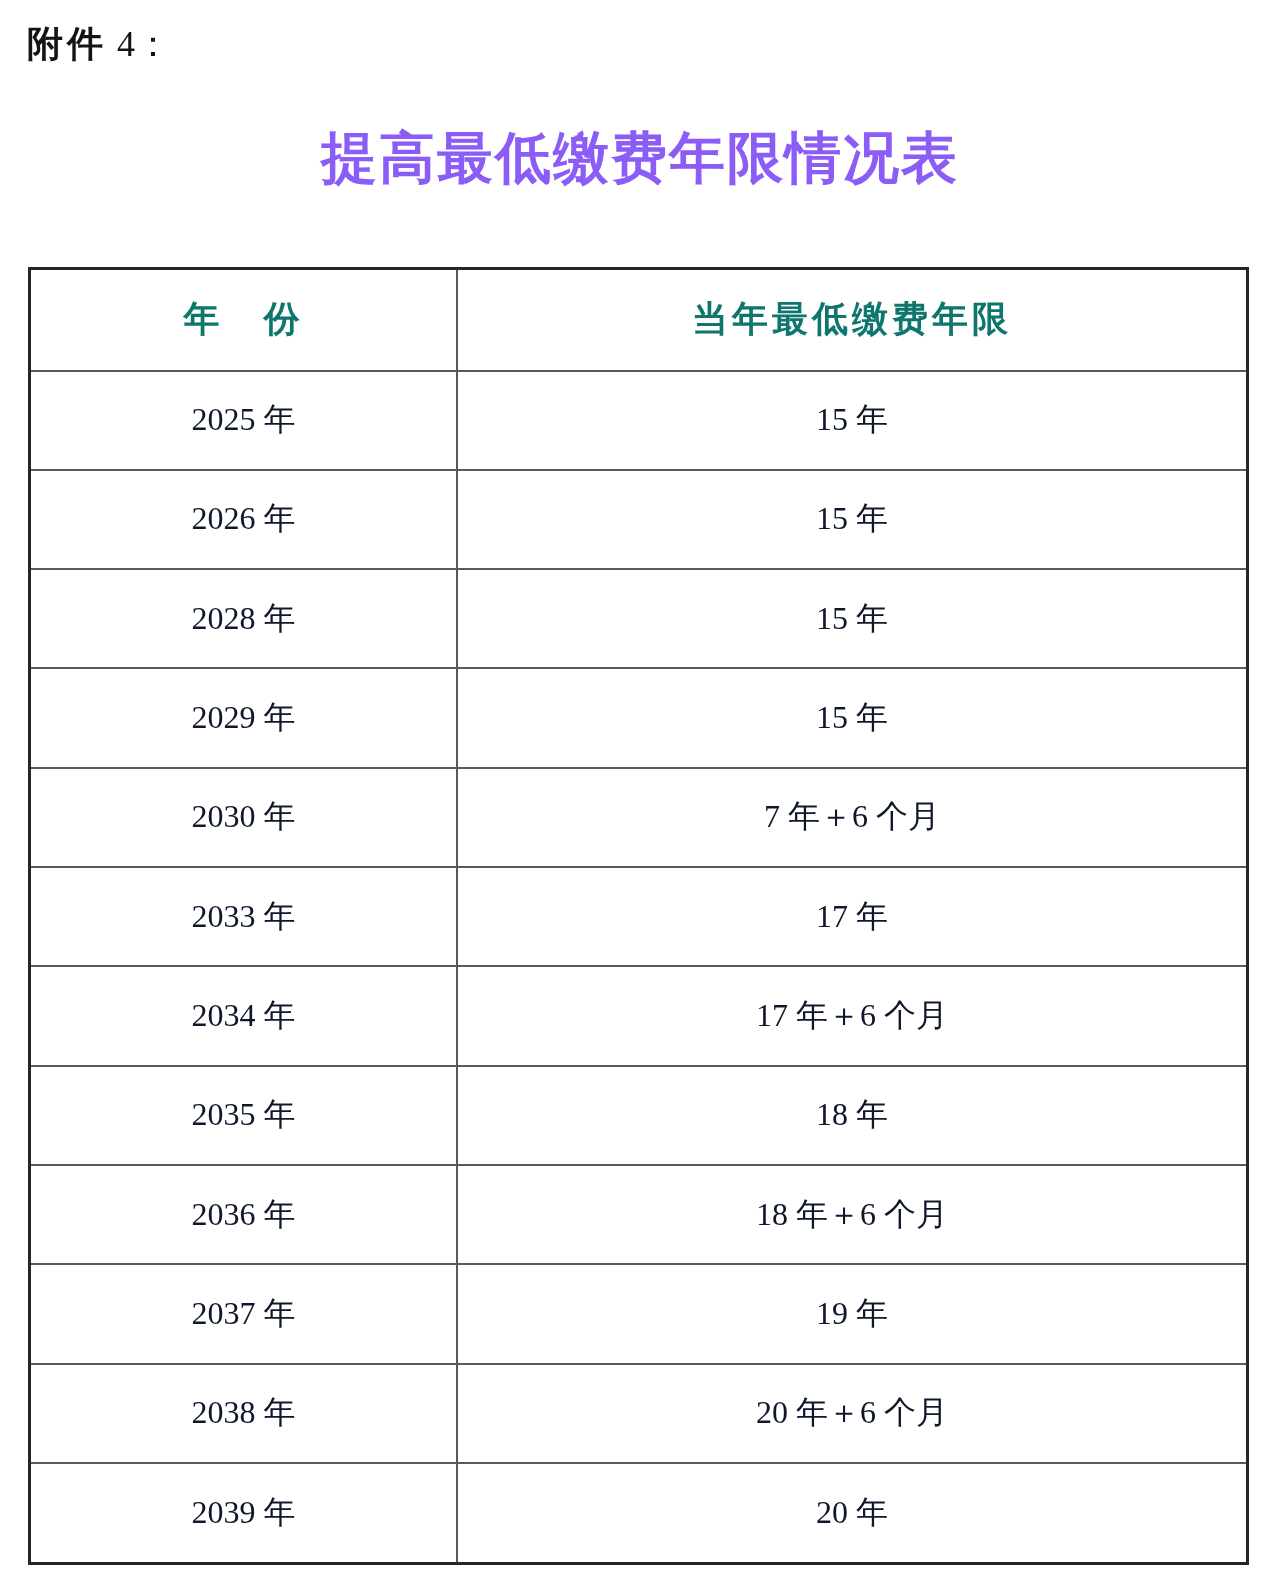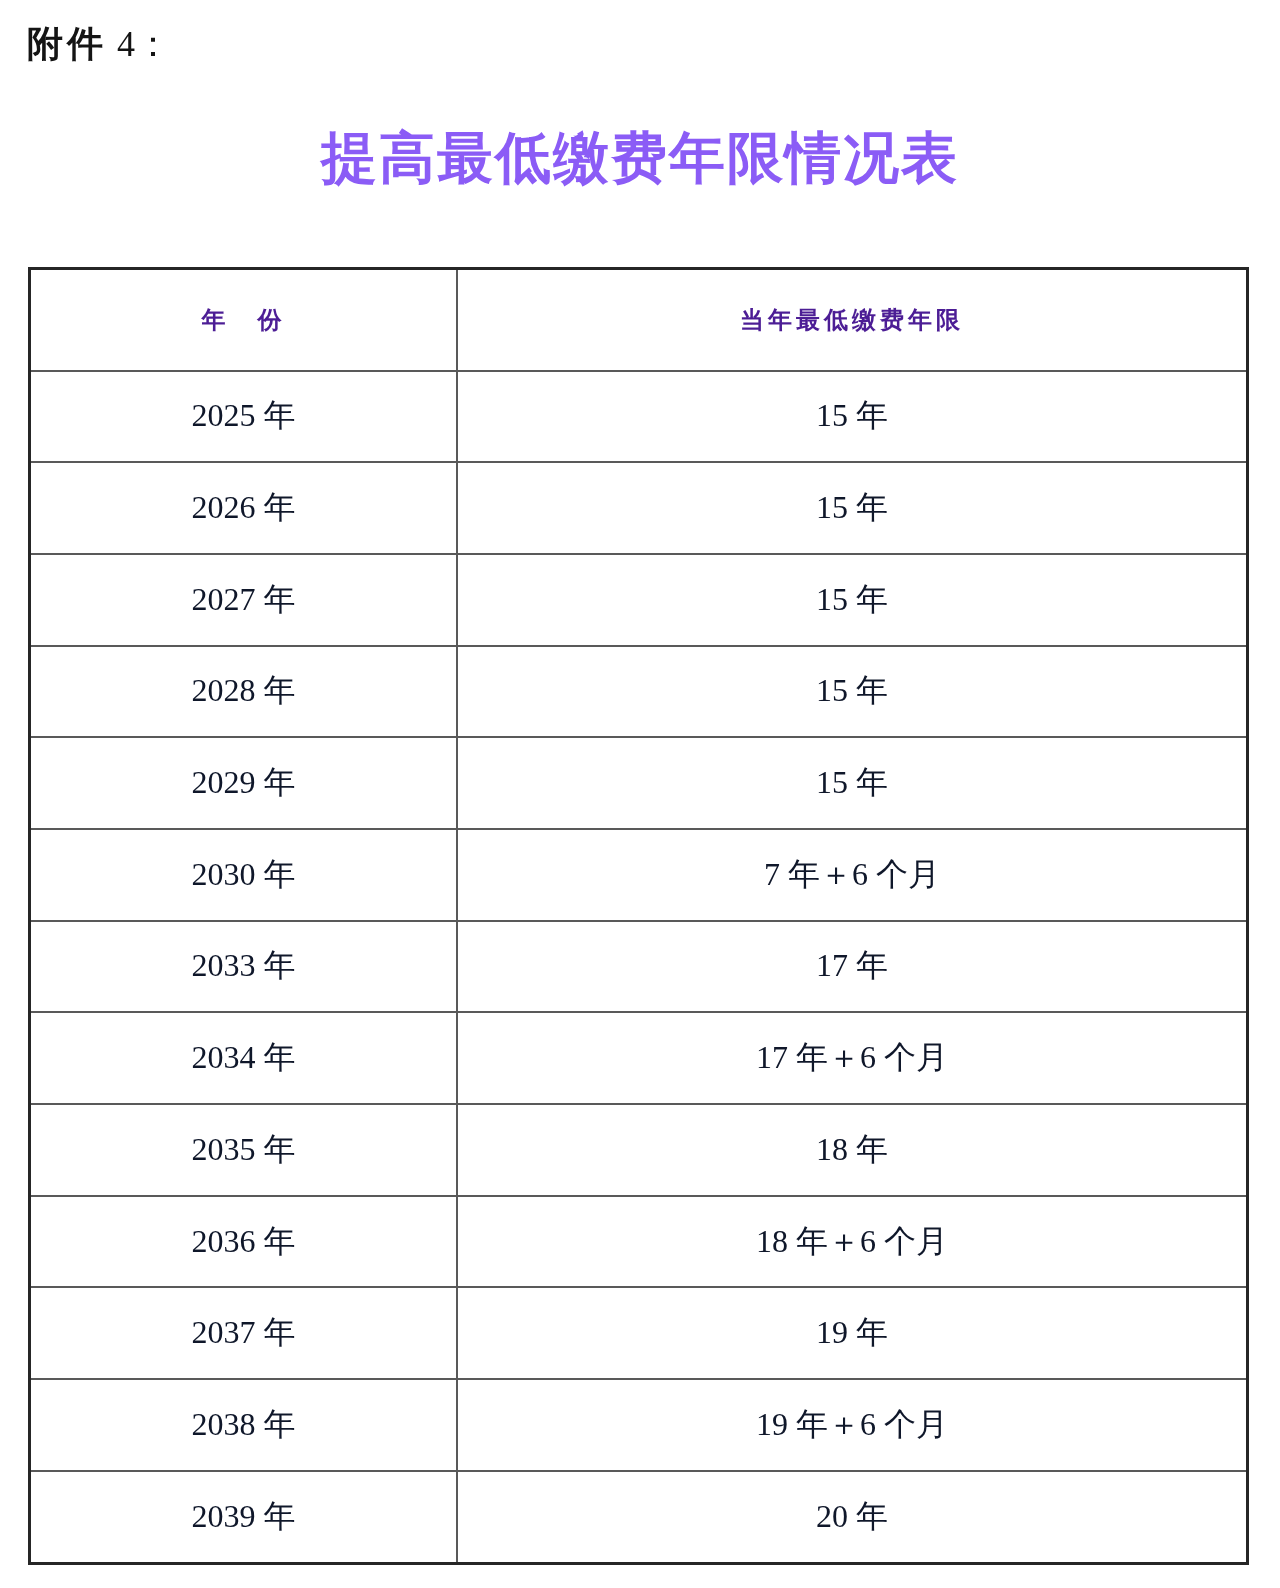--- a/index.html
+++ b/index.html
@@ -67,23 +67,23 @@
     padding: 0;
     overflow: hidden;
     white-space: nowrap;
   }
   .min-years-table thead tr {
     height: 102px;
   }
   .min-years-table th {
     font-family: "Liberation Sans", "DejaVu Sans", sans-serif;
     font-weight: 700;
-    font-size: 24px;
+    font-size: 36px;
     letter-spacing: 4px;
-    color: #4c1d95;
+    color: #0f766e;
   }
   .min-years-table td {
     font-family: "Liberation Serif", "DejaVu Serif", serif;
     font-weight: 400;
     font-size: 32px;
     color: #0f172a;
   }
 </style>
 </head>
 <body>
@@ -110,24 +110,20 @@
     <tbody>
       <tr>
         <td>2025 年</td>
         <td>15 年</td>
       </tr>
       <tr>
         <td>2026 年</td>
         <td>15 年</td>
       </tr>
       <tr>
-        <td>2027 年</td>
-        <td>15 年</td>
-      </tr>
-      <tr>
         <td>2028 年</td>
         <td>15 年</td>
       </tr>
       <tr>
         <td>2029 年</td>
         <td>15 年</td>
       </tr>
       <tr>
         <td>2030 年</td>
         <td>7 年＋6 个月</td>
@@ -147,21 +143,21 @@
       <tr>
         <td>2036 年</td>
         <td>18 年＋6 个月</td>
       </tr>
       <tr>
         <td>2037 年</td>
         <td>19 年</td>
       </tr>
       <tr>
         <td>2038 年</td>
-        <td>19 年＋6 个月</td>
+        <td>20 年＋6 个月</td>
       </tr>
       <tr>
         <td>2039 年</td>
         <td>20 年</td>
       </tr>
     </tbody>
   </table>
 
 </div>
 

